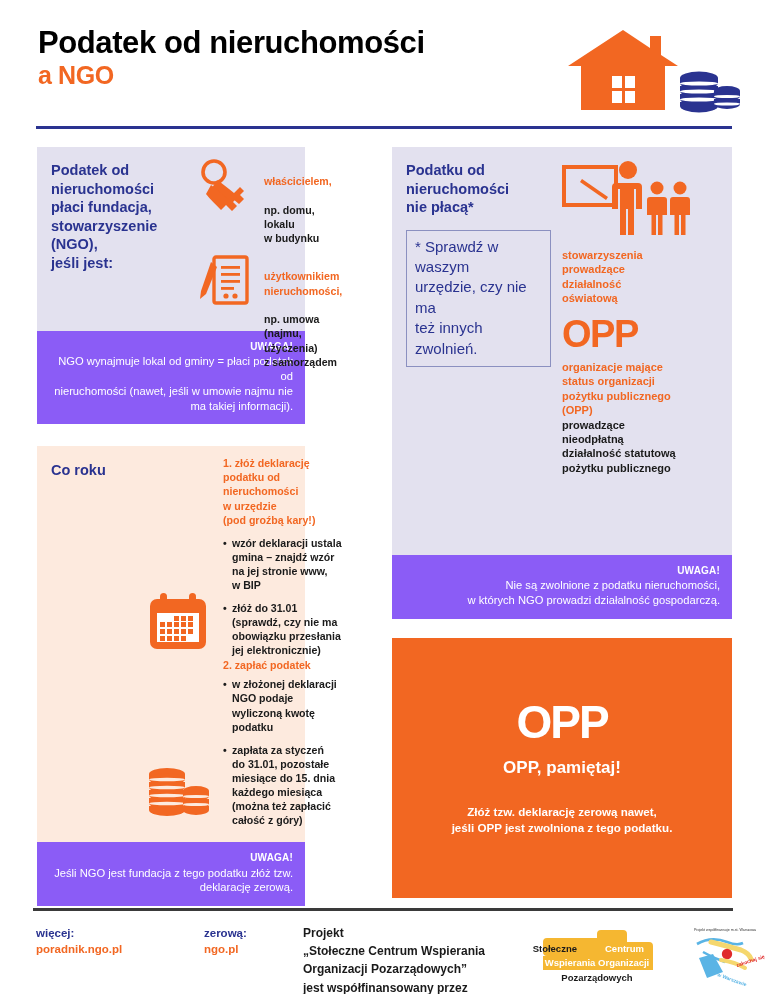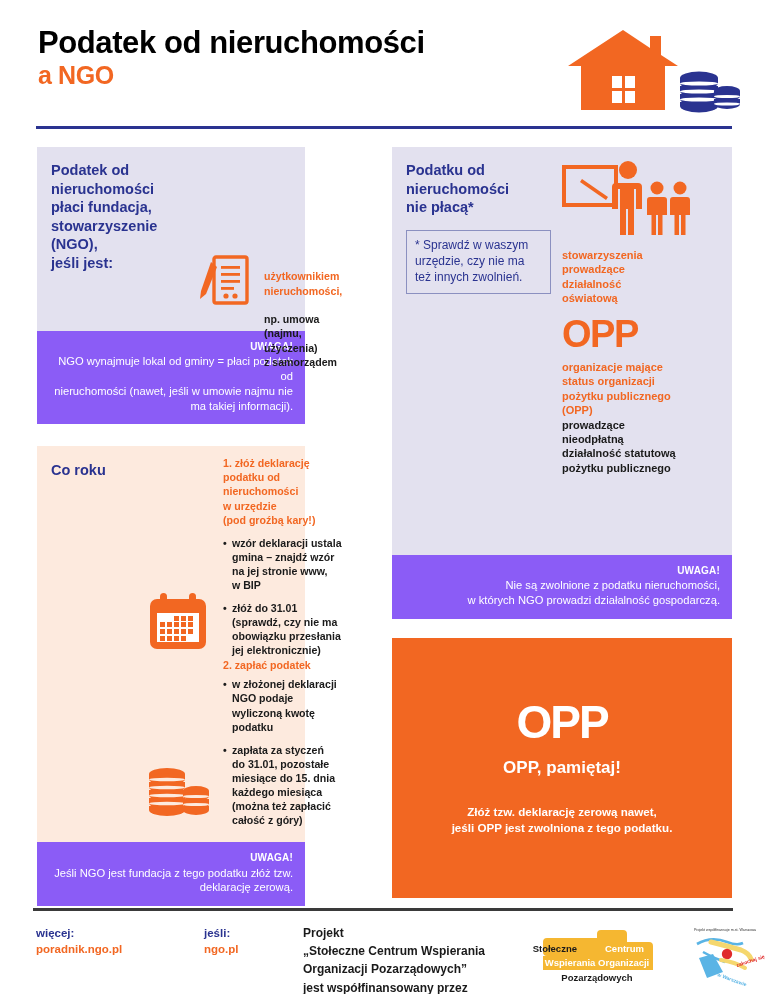--- a/index.html
+++ b/index.html
@@ -199,21 +199,21 @@
     color: #2a3390;
     line-height: 1.28;
     white-space: pre-line;
   }
   .footnote {
     margin-top: 13px;
     border: 1px solid #8b90c0;
     padding: 6px 8px 7px 8px;
     width: 145px;
     box-sizing: border-box;
-    font-size: 12px;
+    font-size: 15px;
     line-height: 1.36;
     color: #2a3390;
     white-space: pre-line;
   }
   .r1-item-a {
     position: absolute;
     left: 170px;
     top: 10px;
     width: 160px;
   }
@@ -401,20 +401,36 @@
   <div class="col-left">
 
     <div class="panel-lilac b1">
       <div class="b1-heading">Podatek od
 nieruchomości
 płaci fundacja,
 stowarzyszenie
 (NGO),
 jeśli jest:</div>
 
+      <div class="b1-row b1-row-a">
+        <div class="b1-icon">
+          <svg width="58" height="58" viewBox="0 0 58 58">
+            <circle cx="17" cy="15" r="11" fill="none" stroke="#f26722" stroke-width="3.6"></circle>
+            <g fill="#f26722">
+              <path d="M20 23 C26 27 31 31 37 36 L43 30 L47 34 L43 38 L47 42 L42 47 L36 42 L31 47 C25 42 20 36 15 31 Z"></path>
+              <path d="M14 28 C20 32 25 37 31 42 L36 37 L40 41 L36 45 L40 49 L35 54 L29 48 L24 53 C19 48 13 42 9 37 Z"></path>
+            </g>
+          </svg>
+        </div>
+        <div class="b1-text">
+          <span class="hl-orange">właścicielem,</span><br>
+          <span>np. domu, lokalu
+w budynku</span>
+        </div>
+      </div>
 
       <div class="b1-row b1-row-b">
         <div class="b1-icon">
           <svg width="58" height="58" viewBox="0 0 58 58">
             <rect x="17" y="5" width="33" height="46" rx="2" fill="none" stroke="#f26722" stroke-width="3.4"></rect>
             <g fill="#f26722">
               <rect x="24" y="14" width="19" height="2.8"></rect>
               <rect x="24" y="21" width="19" height="2.8"></rect>
               <rect x="24" y="28" width="19" height="2.8"></rect>
               <rect x="24" y="35" width="13" height="2.8"></rect>
@@ -609,21 +625,21 @@
 
   <div class="footer-rule"></div>
   <div class="footer">
 
     <div class="f-more">
       <span class="f-label">więcej:</span>
       <span class="f-value">poradnik.ngo.pl</span>
     </div>
 
     <div class="f-src">
-      <span class="f-label">jeśli:</span>
+      <span class="f-label">zerową:</span>
       <span class="f-value">ngo.pl</span>
     </div>
 
     <div class="f-project">Projekt
 „Stołeczne Centrum Wspierania
 Organizacji Pozarządowych”
 jest współfinansowany przez
 Miasto Stołeczne Warszawa.</div>
 
     <div class="f-logo-scwo">

